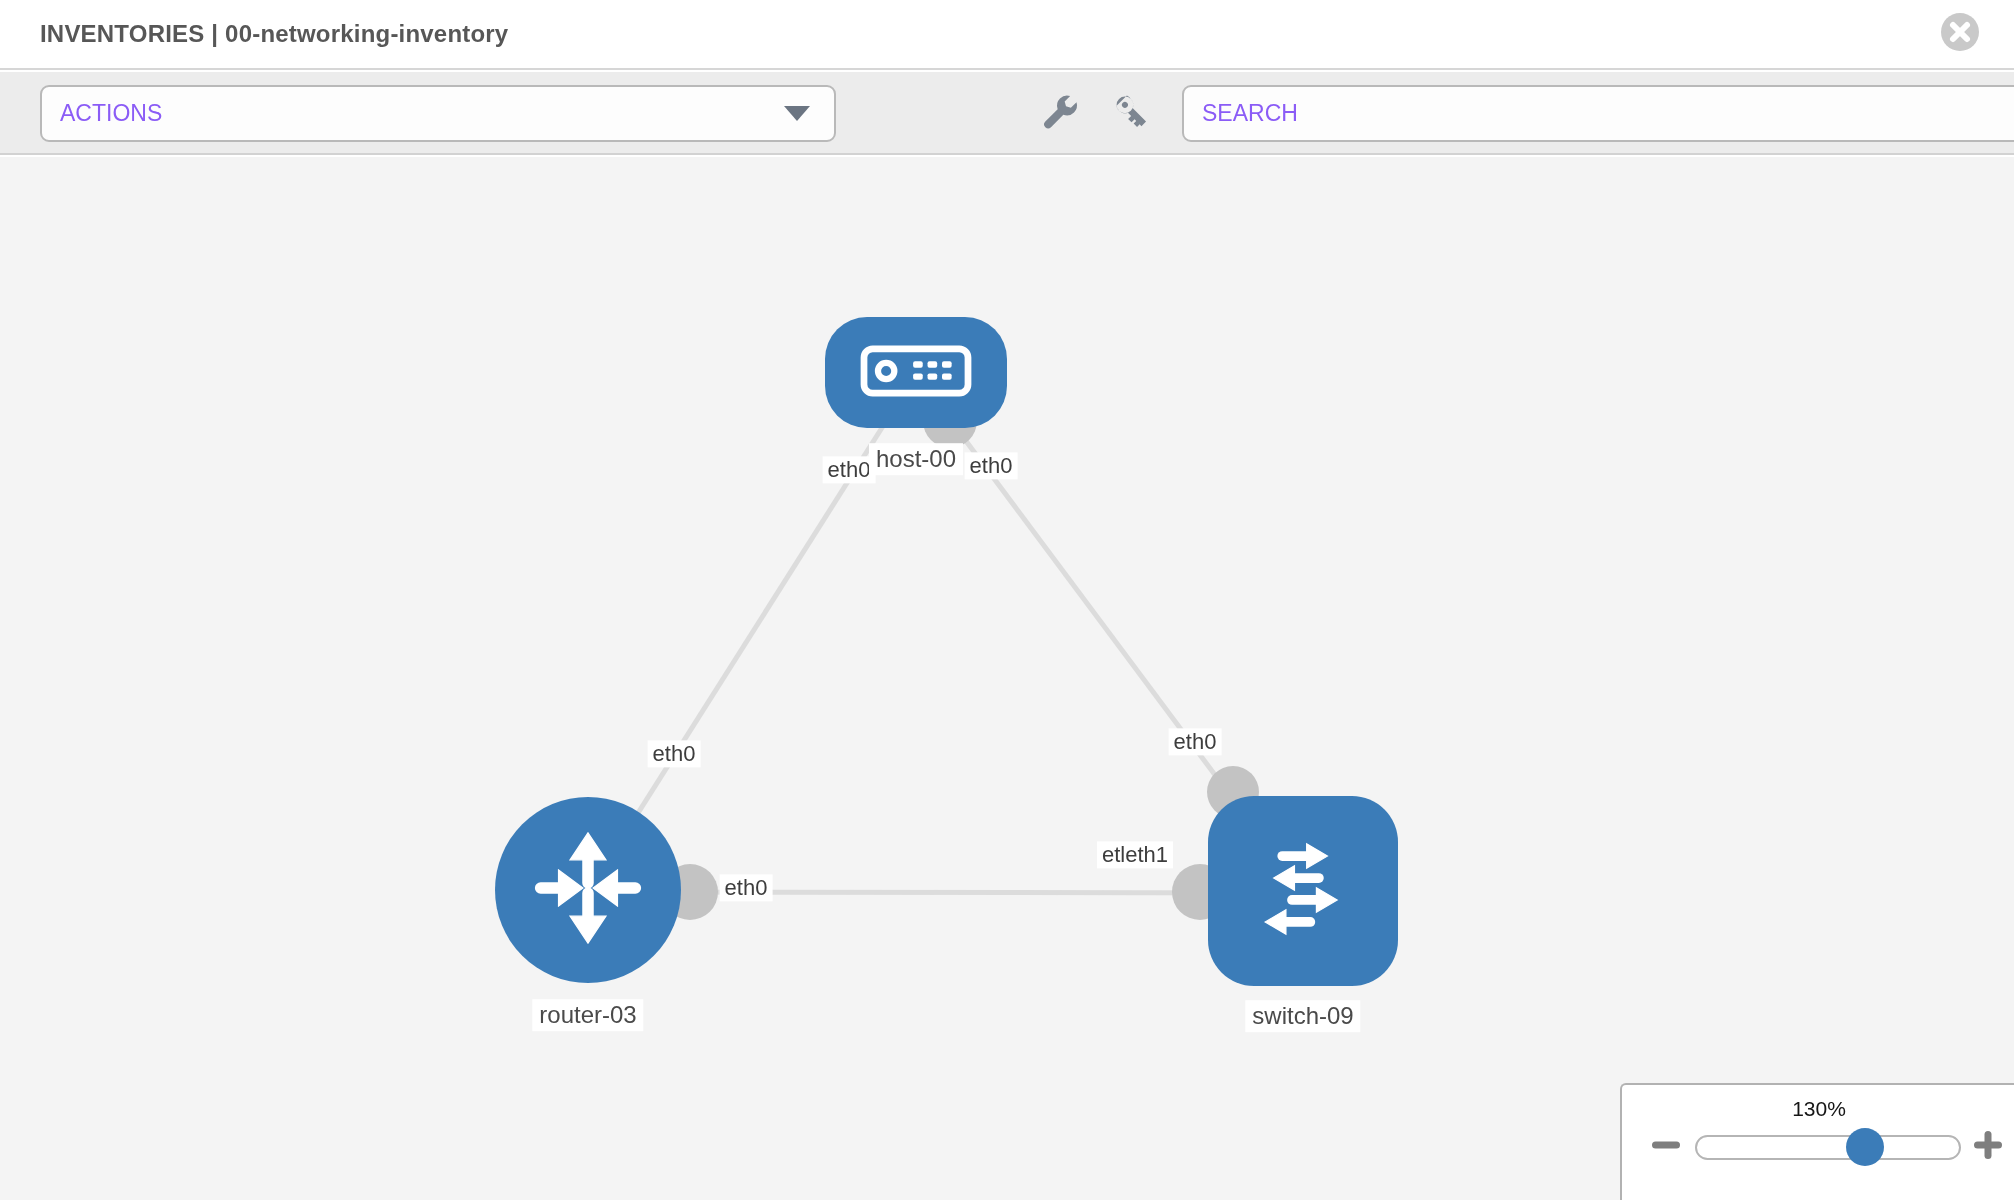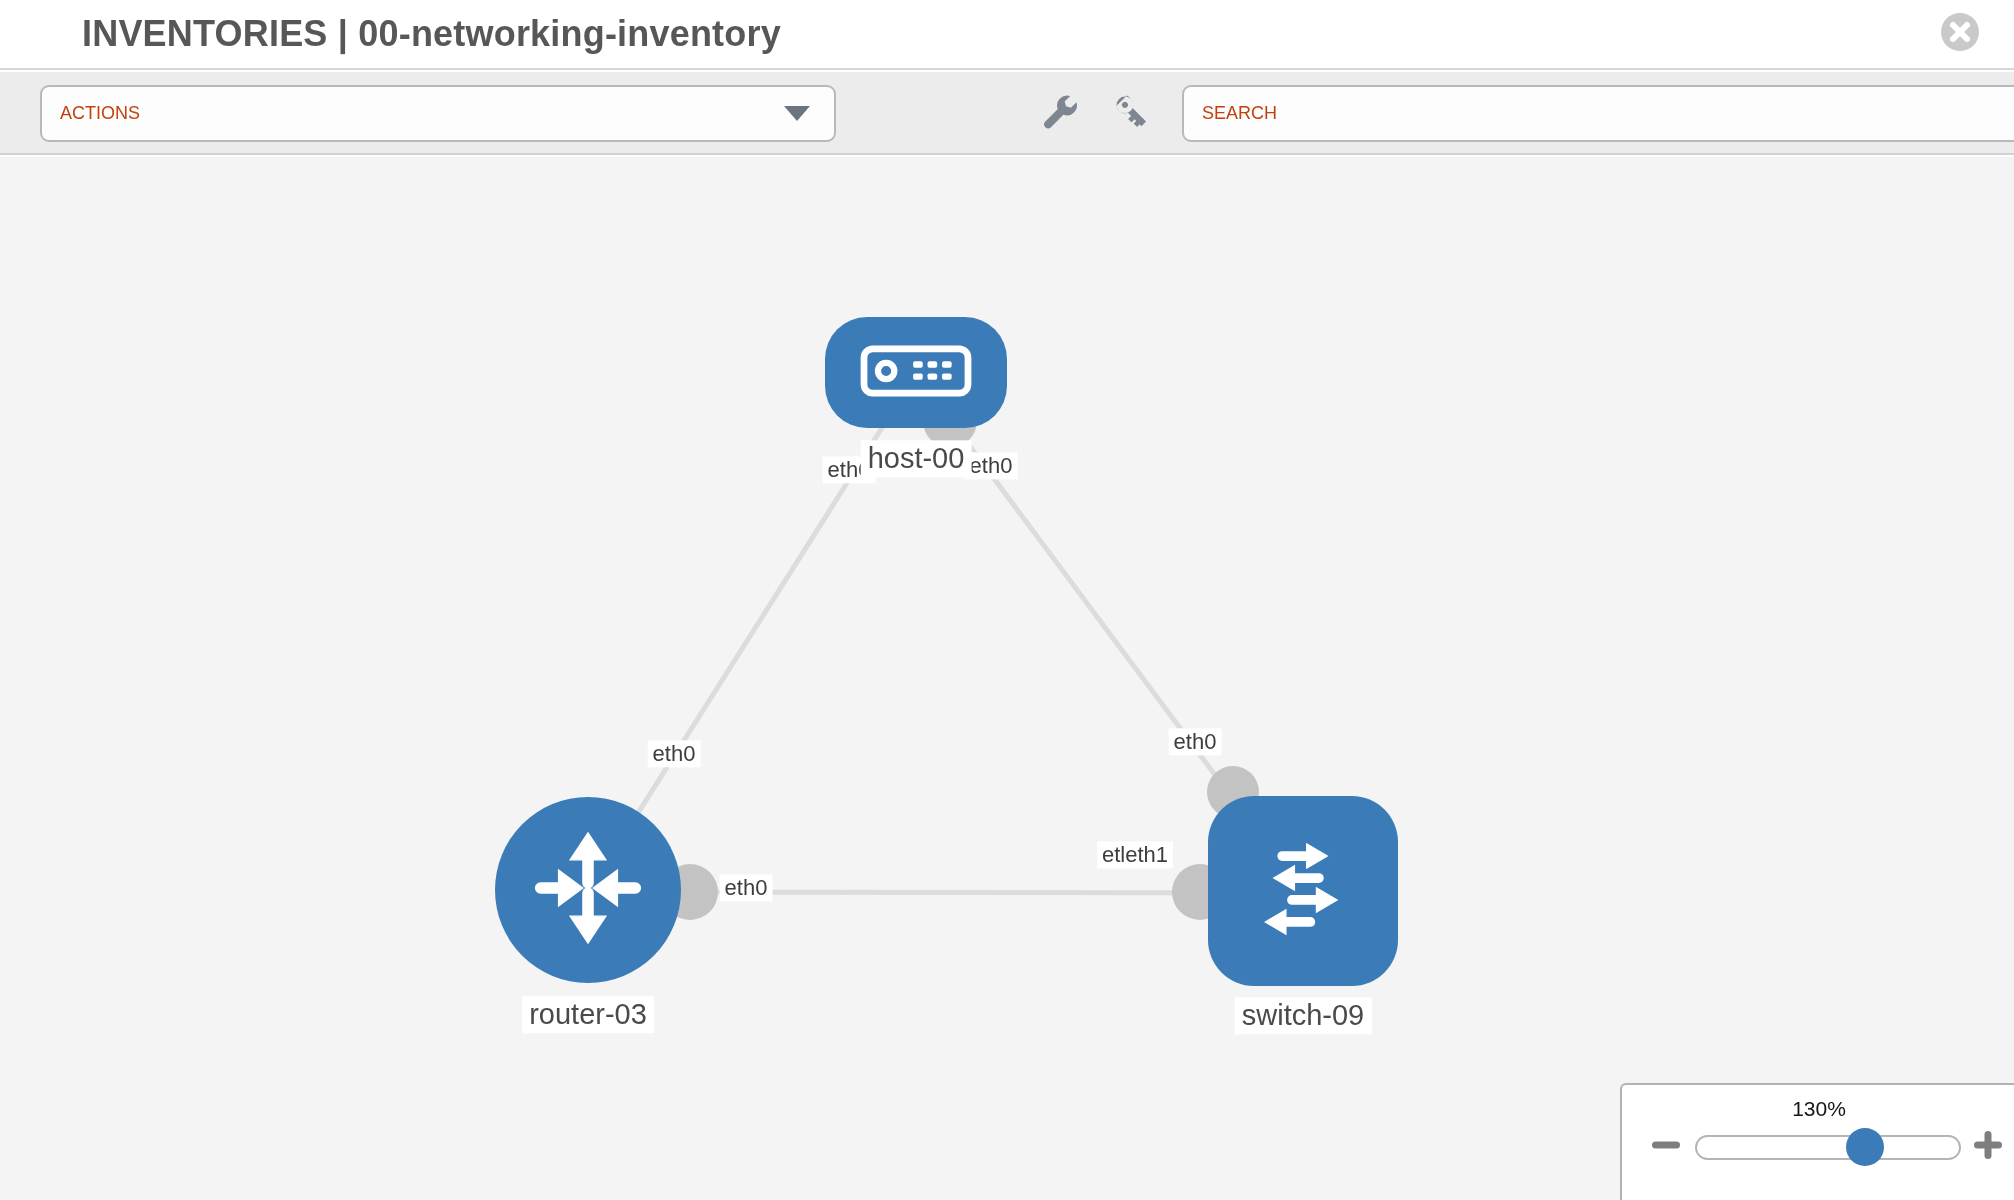--- a/index.html
+++ b/index.html
@@ -6,35 +6,35 @@
   html, body { width: 2014px; height: 1200px; overflow: hidden; }
   body { font-family: "Liberation Sans", sans-serif; background: #fff; position: relative; }
 
   
   .header {
     position: absolute; left: 0; top: 0; width: 2014px; height: 70px;
     background: #fff; border-bottom: 2px solid #d6d6d6;
     display: flex; align-items: center; justify-content: space-between;
     padding: 0 34px 0 40px;
   }
-  .page-title { font-size: 36px; font-weight: bold; color: #575757; letter-spacing: 0.2px; margin-left: 42px; }
+  .page-title { font-size: 24px; font-weight: bold; color: #575757; letter-spacing: 0.2px; }
   .close-btn { width: 40px; height: 40px; cursor: pointer; display: flex; align-items: center; justify-content: center; }
 
   
   .toolbar {
     position: absolute; left: 0; top: 72px; width: 2014px; height: 83px;
     background: #ececec; border-bottom: 2px solid #d2d2d2;
   }
   .select {
     position: absolute; top: 13px; height: 57px; background: #fdfdfd;
     border: 2px solid #b9b9b9; border-radius: 9px;
     display: flex; align-items: center; justify-content: space-between;
     padding: 0 24px 0 18px; cursor: pointer;
   }
-  .select .sel-label { font-size: 18px; color: #c2410c; }
+  .select .sel-label { font-size: 23px; color: #8b5cf6; }
   .caret {
     width: 0; height: 0;
     border-left: 13px solid transparent; border-right: 13px solid transparent;
     border-top: 15px solid #6b7582;
   }
   .select.actions { left: 40px; width: 796px; }
   .select.search  { left: 1182px; width: 924px; }
   .tool-icons { position: absolute; left: 1040px; top: 0; height: 83px; display: flex; align-items: center; gap: 32px; }
   .tool-btn { width: 40px; height: 40px; cursor: pointer; display: flex; align-items: center; justify-content: center; }
 
@@ -47,21 +47,21 @@
 
   .node { position: absolute; background: #3b7cb8; display: flex; align-items: center; justify-content: center; cursor: pointer; }
   .node.host   { left: 825px; top: 160px; width: 182px; height: 111px; border-radius: 42px; }
   .node.router { left: 495px; top: 640px; width: 186px; height: 186px; border-radius: 50%; }
   .node.switch { left: 1208px; top: 639px; width: 190px; height: 190px; border-radius: 46px; }
 
   .dlabel {
     position: absolute; transform: translate(-50%, -50%);
     background: #ffffff; white-space: nowrap; line-height: 1.15;
   }
-  .node-label { font-size: 29px; color: #4a4a4a; padding: 2px 7px; }
+  .node-label { font-size: 24px; color: #4a4a4a; padding: 2px 7px; }
   .if-label   { font-size: 22px; color: #3d3d3d; padding: 1px 5px; }
 
   
   .zoom-panel {
     position: absolute; left: 1620px; top: 926px; width: 396px; height: 119px;
     background: #fff; border-left: 2px solid #b2b2b2; border-top: 2px solid #b2b2b2;
     border-top-left-radius: 6px;
   }
   .zoom-level { text-align: center; margin-top: 12px; font-size: 21px; color: #161616; width: 394px; }
   .zoom-row { display: flex; align-items: center; margin-top: 10px; padding-left: 30px; }

